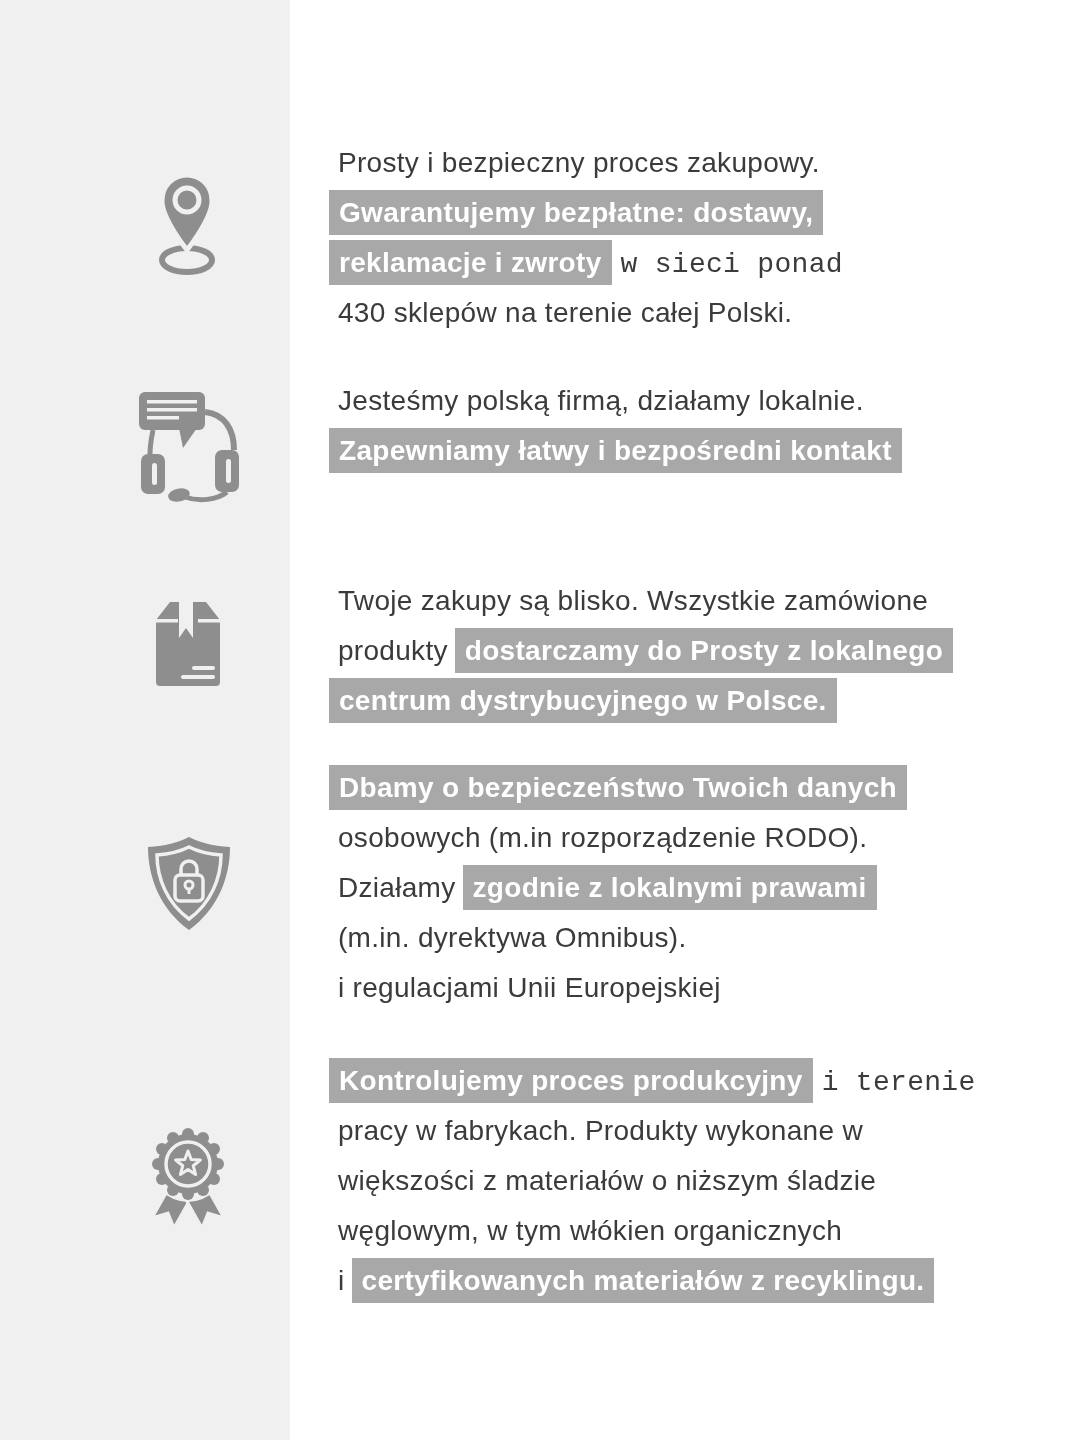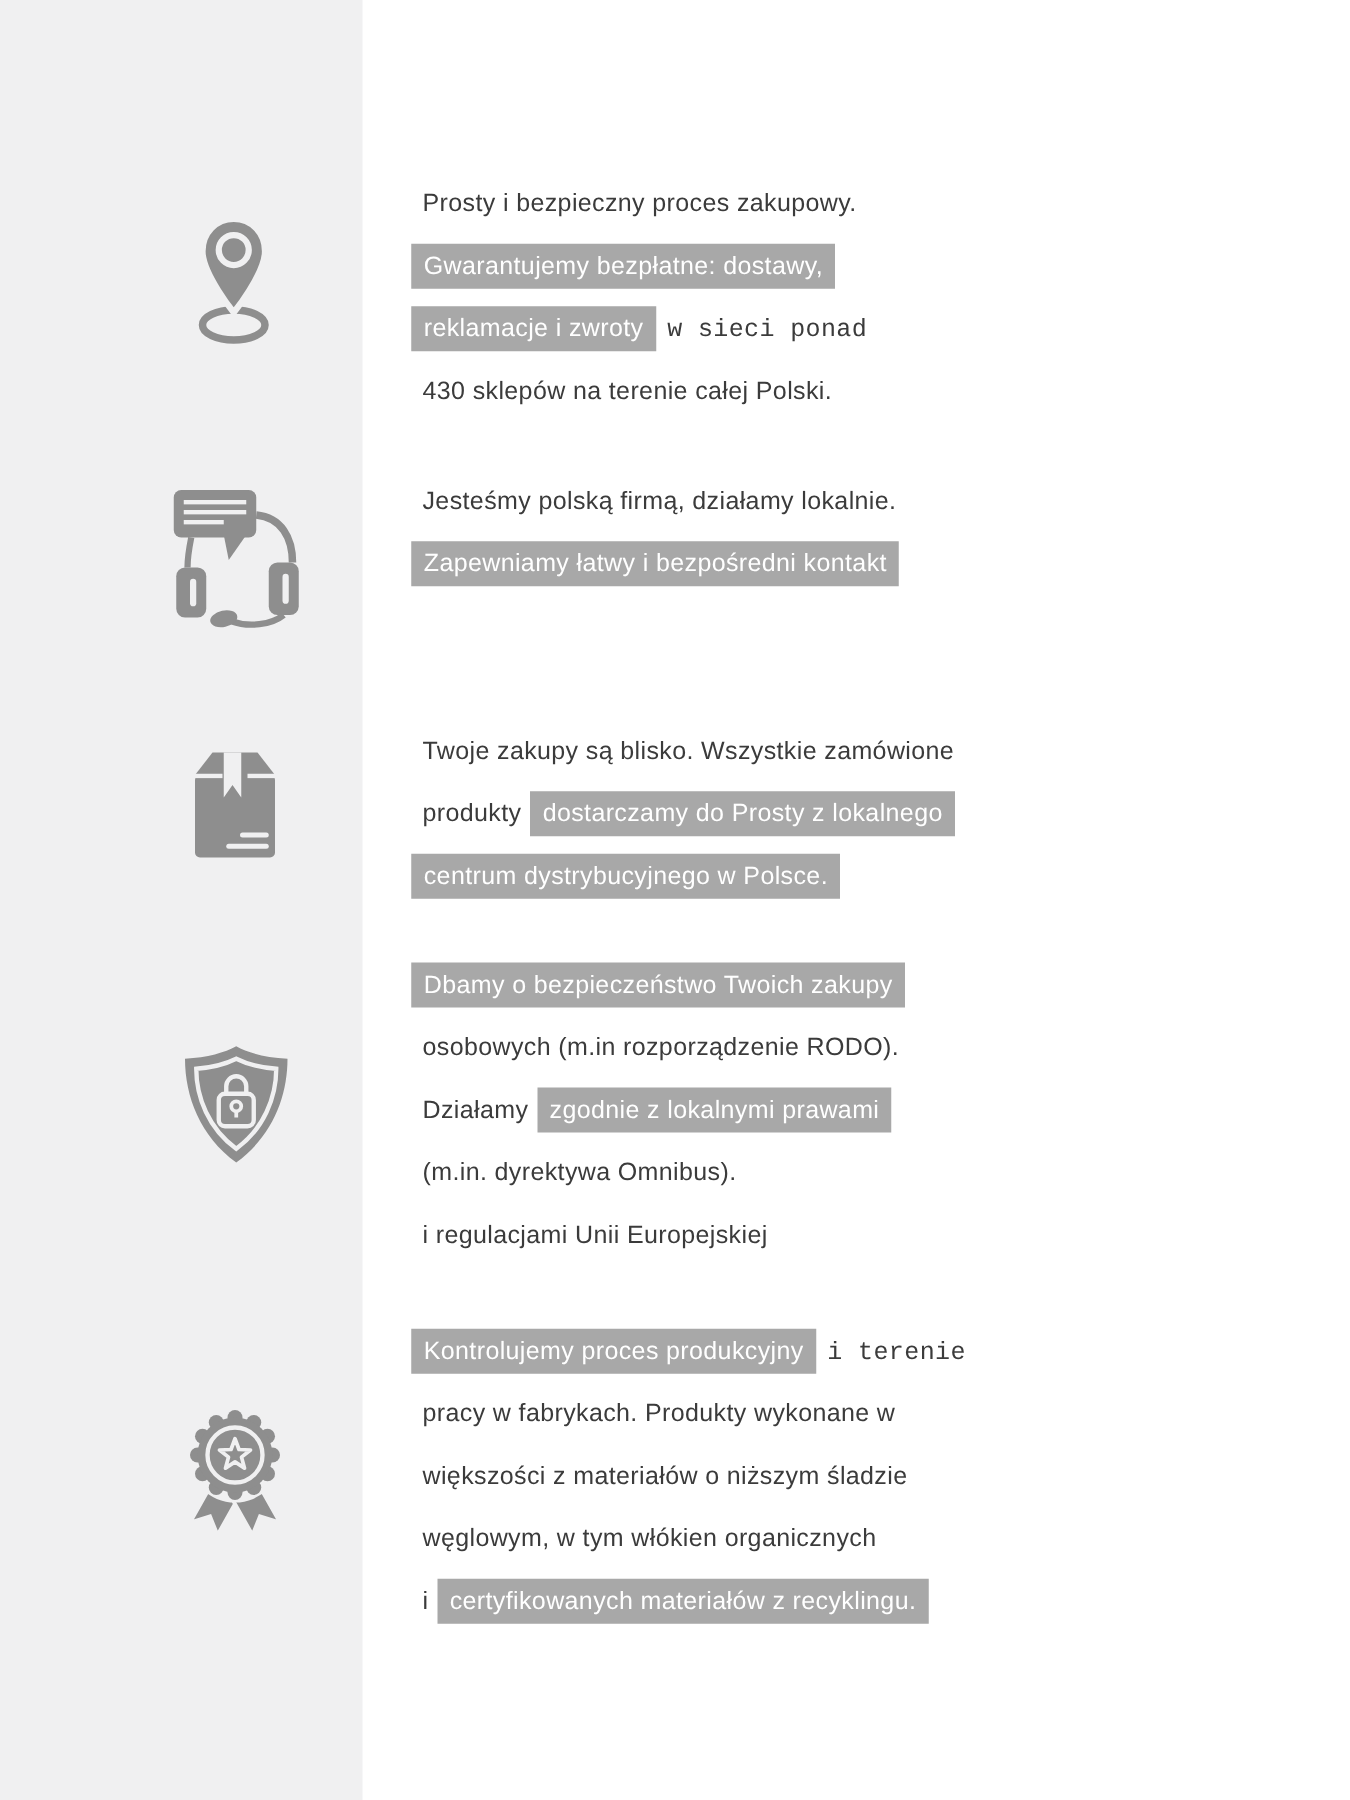--- a/index.html
+++ b/index.html
@@ -16,26 +16,26 @@
   .icon{position:absolute;}
   .icon-1{left:151px;top:172px;}
   .icon-2{left:133px;top:386px;}
   .icon-3{left:150px;top:596px;}
   .icon-4{left:142px;top:833px;}
   .icon-5{left:140px;top:1120px;}
   .section{position:absolute;left:330px;}
   .s1{top:138px;} .s2{top:376px;} .s3{top:576px;} .s4{top:763px;} .s5{top:1056px;}
   .line{
     height:50px;line-height:50px;white-space:nowrap;
-    font-size:20px;letter-spacing:.3px;padding-left:8px;
+    font-size:28px;letter-spacing:.3px;padding-left:8px;
   }
   .seg{display:inline;}
   .seg.hl{
     background:var(--hl-bg);color:var(--hl-text);
-    font-weight:400;padding:7px 10px;text-align:center;
+    font-weight:700;padding:7px 10px;text-align:center;
   }
   .seg.hl:first-child{margin-left:-9px;}
   .seg.hl:not(:first-child){margin-left:7px;}
   .seg.post{margin-left:9px;font-family:Liberation Mono, monospace;}
 </style>
 </head>
 <body>
 
 <div class="sidebar">
 
@@ -118,21 +118,21 @@
     <div class="line"><span class="seg hl">Zapewniamy łatwy i bezpośredni kontakt</span></div>
   </div>
 
   <div class="section s3">
     <div class="line"><span class="seg pre">Twoje zakupy są blisko. Wszystkie zamówione</span></div>
     <div class="line"><span class="seg pre">produkty</span><span class="seg hl">dostarczamy do Prosty z lokalnego</span></div>
     <div class="line"><span class="seg hl">centrum dystrybucyjnego w Polsce.</span></div>
   </div>
 
   <div class="section s4">
-    <div class="line"><span class="seg hl">Dbamy o bezpieczeństwo Twoich zakupy</span></div>
+    <div class="line"><span class="seg hl">Dbamy o bezpieczeństwo Twoich danych</span></div>
     <div class="line"><span class="seg pre">osobowych (m.in rozporządzenie RODO).</span></div>
     <div class="line"><span class="seg pre">Działamy</span><span class="seg hl">zgodnie z lokalnymi prawami</span></div>
     <div class="line"><span class="seg pre">(m.in. dyrektywa Omnibus).</span></div>
     <div class="line"><span class="seg pre">i regulacjami Unii Europejskiej</span></div>
   </div>
 
   <div class="section s5">
     <div class="line"><span class="seg hl">Kontrolujemy proces produkcyjny</span><span class="seg post">i terenie</span></div>
     <div class="line"><span class="seg pre">pracy w fabrykach. Produkty wykonane w</span></div>
     <div class="line"><span class="seg pre">większości z materiałów o niższym śladzie</span></div>

